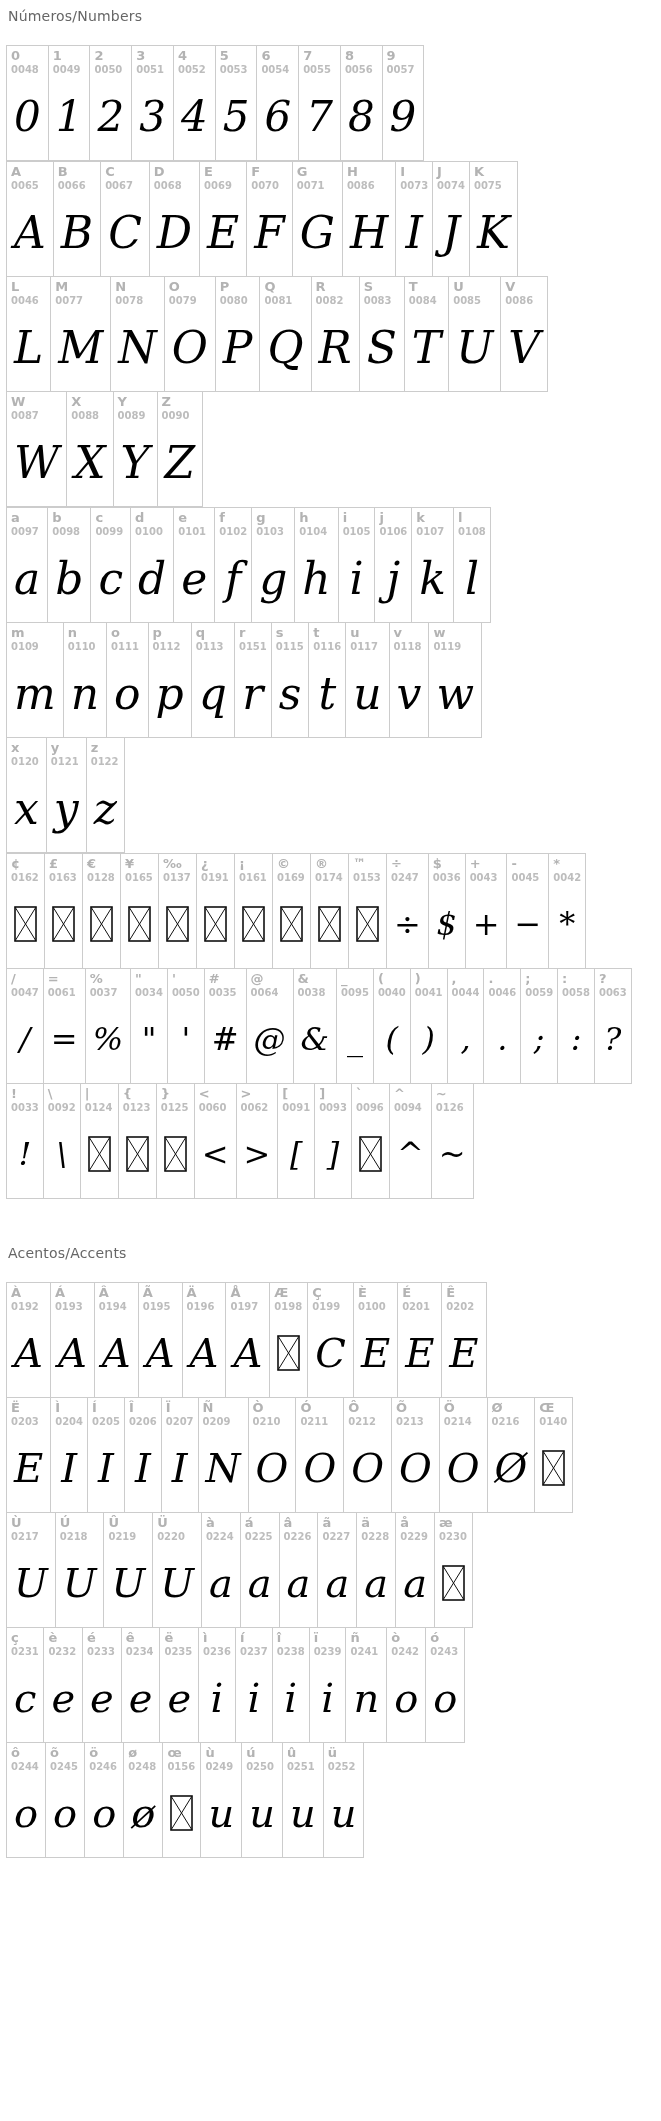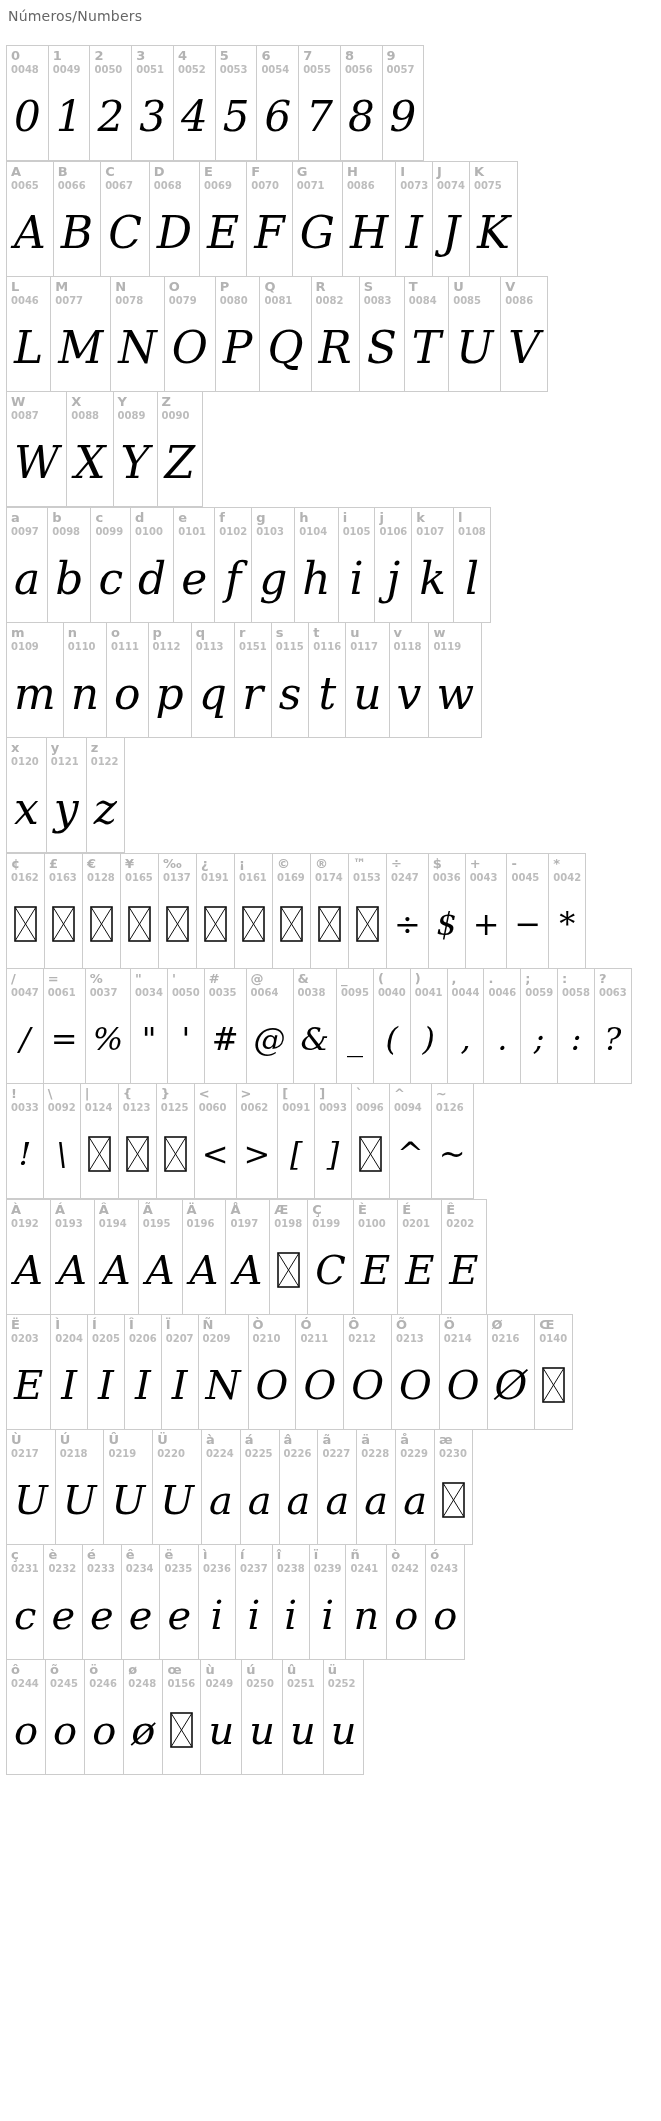--- a/index.html
+++ b/index.html
@@ -646,20 +646,21 @@
           <div class="cell-code">0094</div>
           <div class="cell-glyph">^</div>
         </div>
         <div class="char-cell">
           <div class="cell-char">~</div>
           <div class="cell-code">0126</div>
           <div class="cell-glyph">~</div>
         </div>
       </div>
     </div>
+    <h2 class="section-title">Acentos/Accents</h2>
     <div class="section-rows section-accents">
       <div class="char-row">
         <div class="char-cell">
           <div class="cell-char">À</div>
           <div class="cell-code">0192</div>
           <div class="cell-glyph">A</div>
         </div>
         <div class="char-cell">
           <div class="cell-char">Á</div>
           <div class="cell-code">0193</div>

